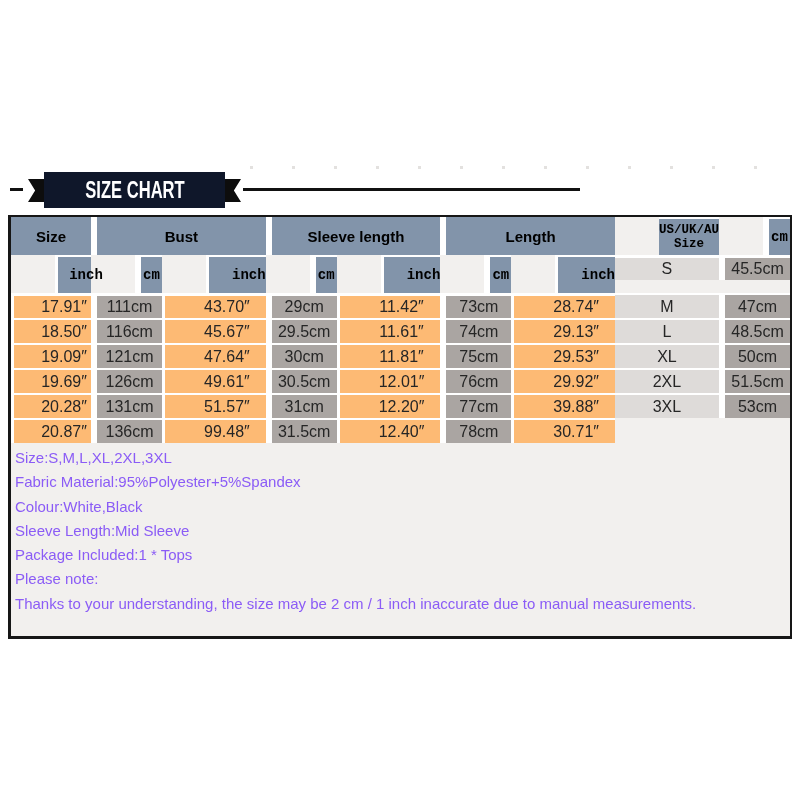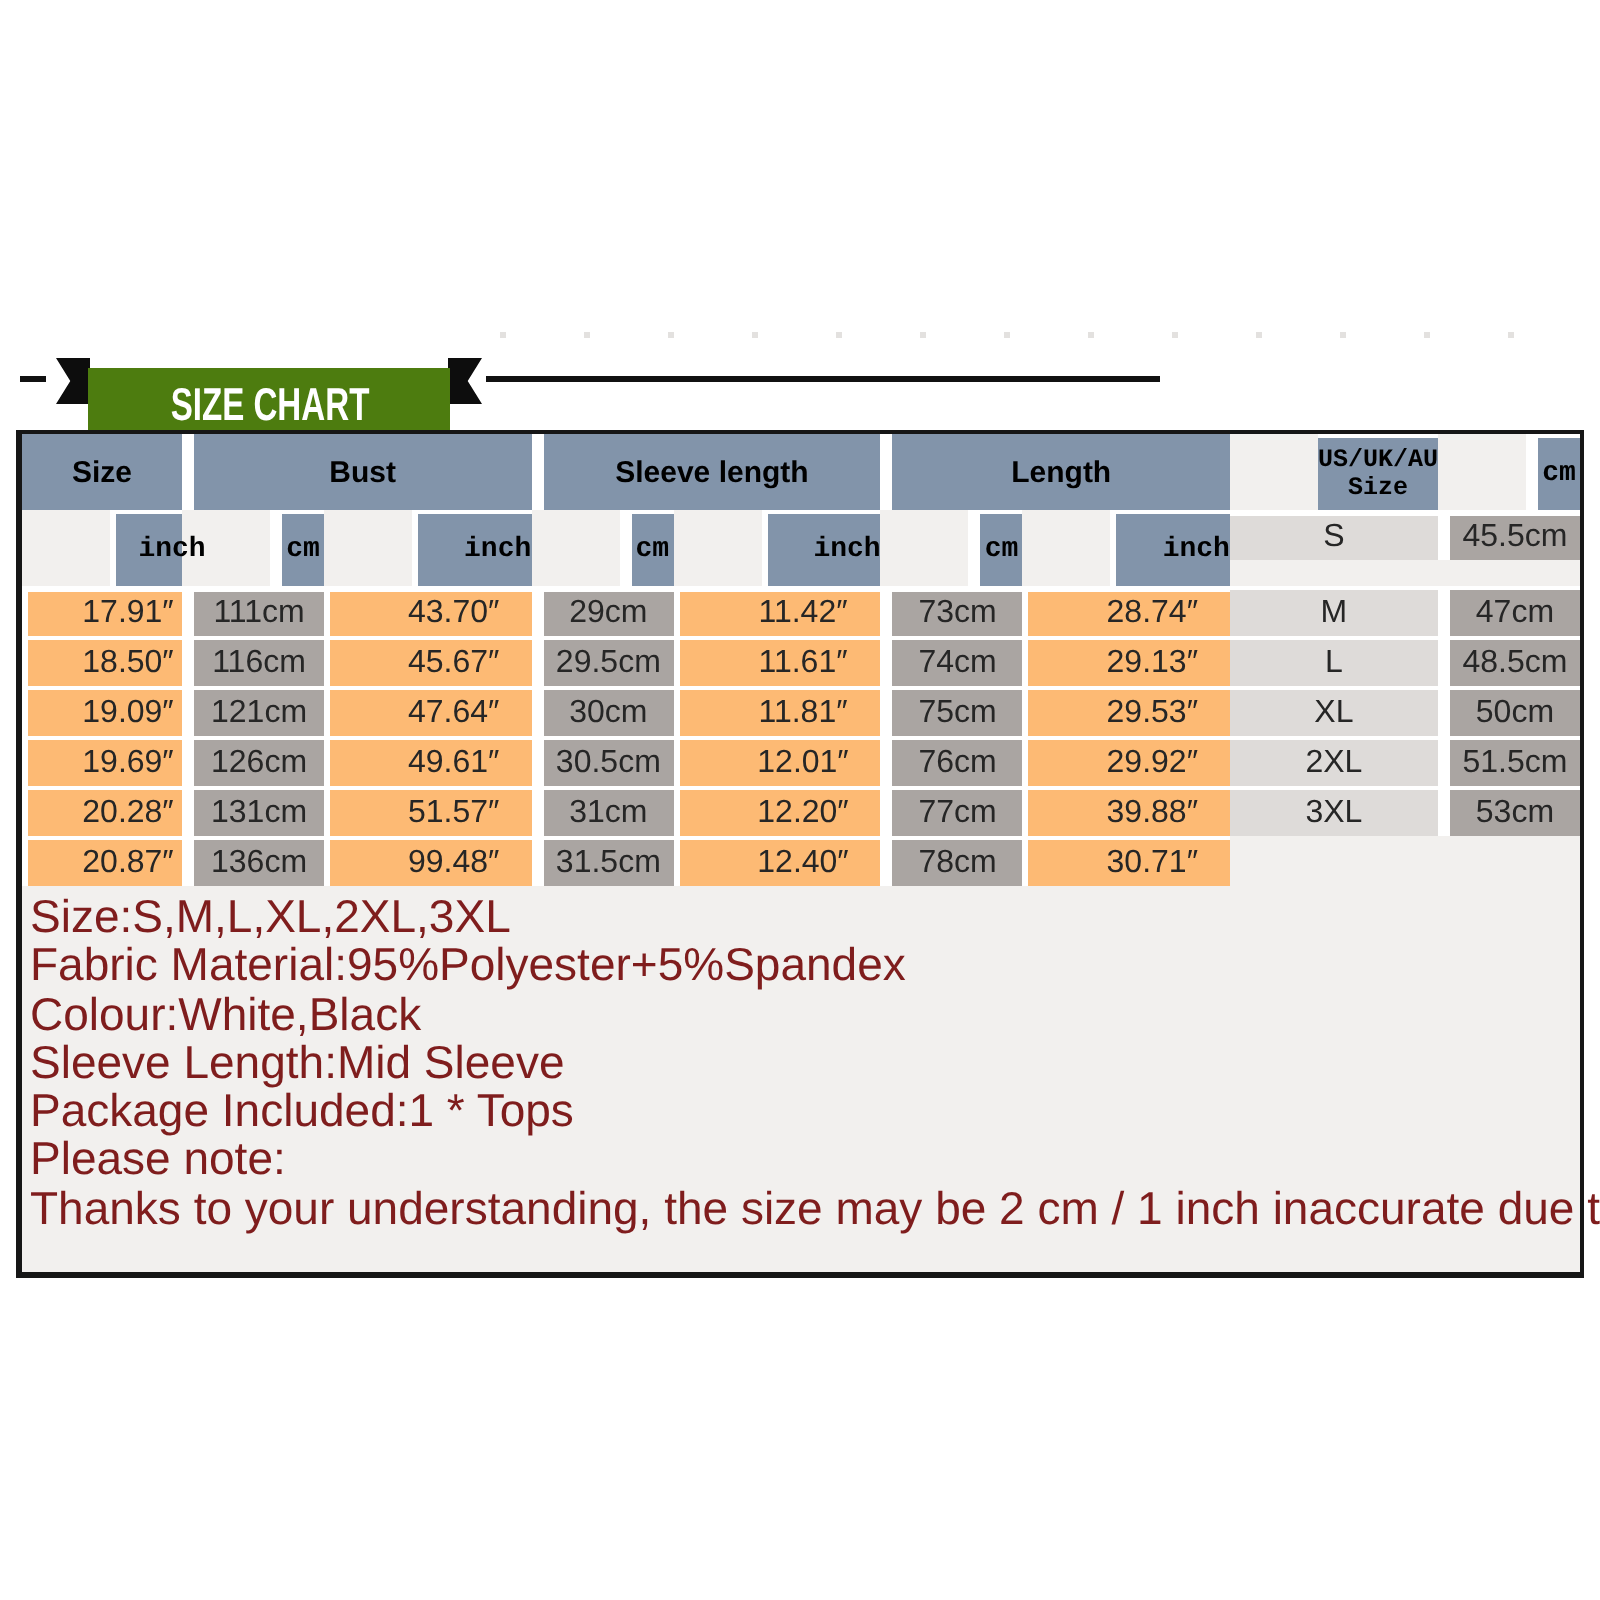--- a/index.html
+++ b/index.html
@@ -6,22 +6,22 @@
   body{
     width:800px;height:800px;background:#ffffff;position:relative;
     font-family:"Liberation Sans",sans-serif;color:#1a1a1a;overflow:hidden;
   }
 
   
   .banner{position:absolute;left:0;top:0;width:800px;height:215px;}
   .dots{position:absolute;left:250px;top:166px;width:520px;height:3px;
     background:repeating-linear-gradient(90deg,#e3e1df 0 3px,transparent 3px 42px);}
   .dash{position:absolute;left:10px;top:188px;width:13px;height:3px;background:#111;}
-  .ribbon-body{position:absolute;left:44px;top:184px;width:181px;height:36px;
-    background:#4d7c0f;display:flex;align-items:center;justify-content:center;}
+  .ribbon-body{position:absolute;left:44px;top:172px;width:181px;height:36px;
+    background:#0f172a;display:flex;align-items:center;justify-content:center;}
   .ribbon-tail{position:absolute;top:179px;width:17px;height:23px;background:#0d0d0d;}
   .tail-left{left:28px;clip-path:polygon(0 0,100% 0,100% 100%,0 100%,42% 50%);}
   .tail-right{left:224px;clip-path:polygon(0 0,100% 0,58% 50%,100% 100%,0 100%);}
   .ribbon-title{color:#fff;font-size:23px;font-weight:600;letter-spacing:0px;
     transform:scaleX(0.72);white-space:nowrap;}
   .hline{position:absolute;left:243px;top:188px;width:337px;height:3px;background:#111;}
 
   
   .sheet{position:absolute;left:8px;top:215px;width:784px;box-sizing:border-box;
     border:2px solid #161616;border-left-width:3px;border-bottom-width:3px;
@@ -41,21 +41,21 @@
   .s{border-left:3px solid #fff;padding-left:23px;}
   
   .dr{height:25px;border-top:2px solid #fff;font-size:16px;color:#262626;}
   .frow{border-top:3px solid #fff;}
   .c-size{background:#dedbd9;}
   .c-cm{background:#aaa5a2;}
   .c-in{background:#fdba74;}
 
   
   .notes{padding:3px 0 20px 4px;}
-  .note-line{font-size:23px;line-height:24.3px;color:#7f1d1d;white-space:nowrap;}
+  .note-line{font-size:15px;line-height:24.3px;color:#8b5cf6;white-space:nowrap;}
 </style>
 </head>
 <body>
 
 <div class="banner">
   <div class="dots"></div>
   <div class="dash"></div>
   <div class="ribbon-tail tail-left"></div>
   <div class="ribbon-tail tail-right"></div>
   <div class="ribbon-body">

